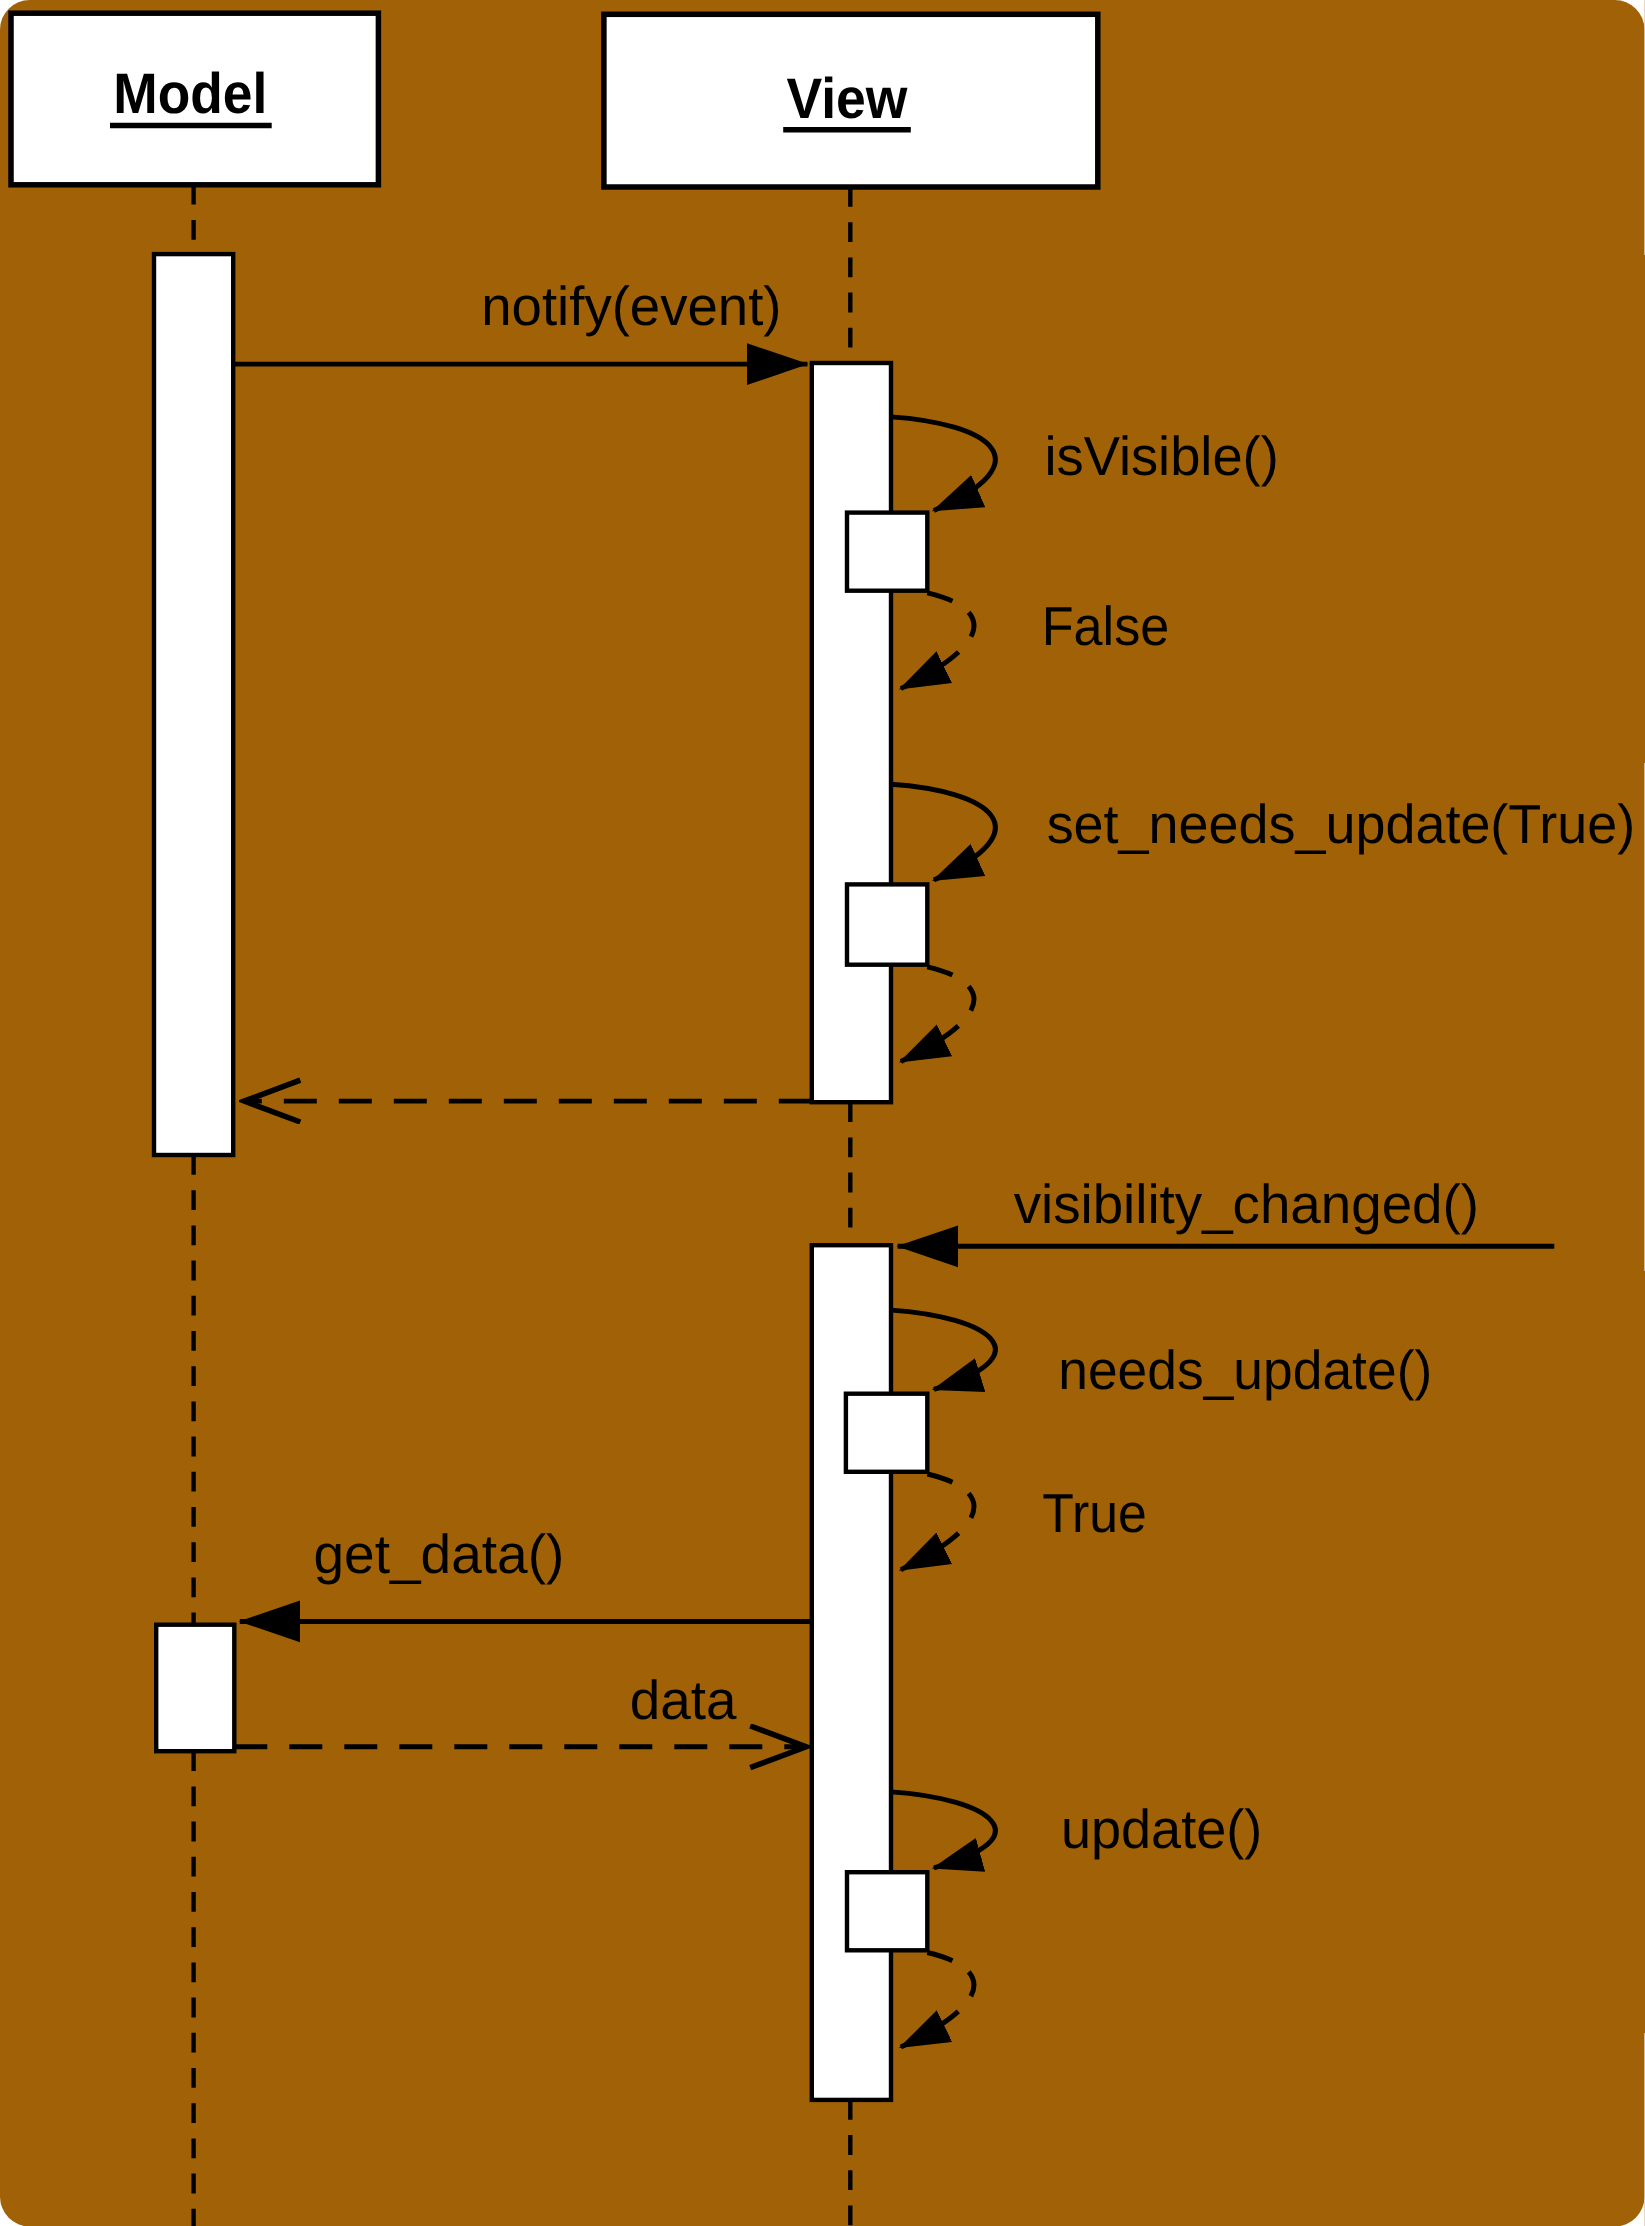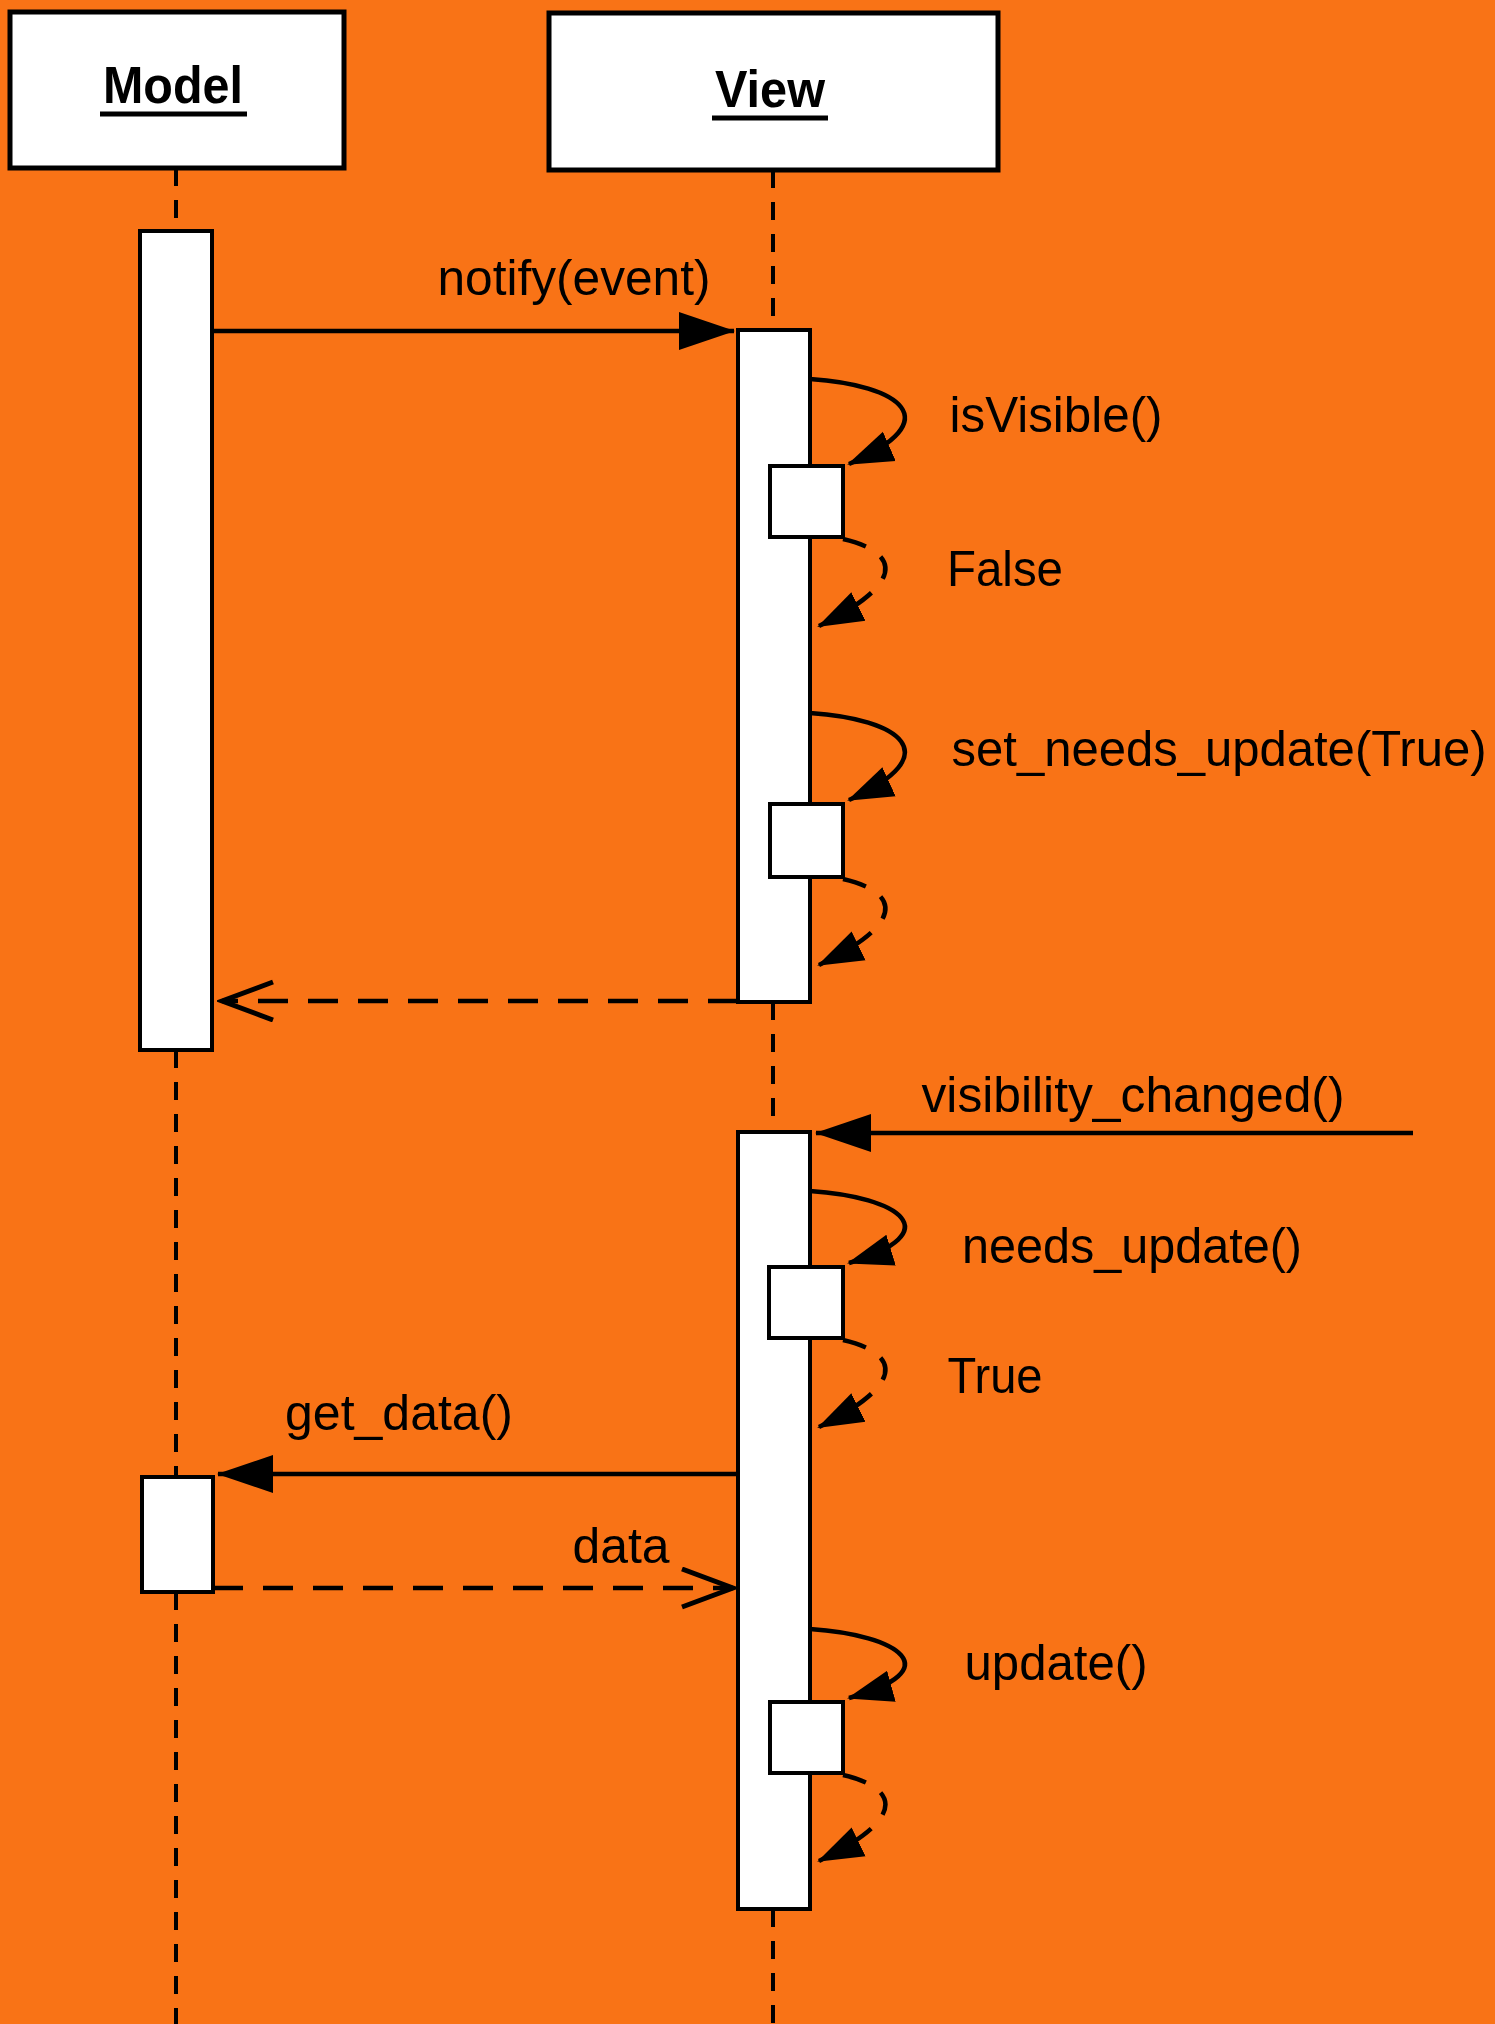--- a/index.html
+++ b/index.html
@@ -3,22 +3,23 @@
 <meta charset="utf-8">
 <style>
   html, body {
     margin: 0;
     padding: 0;
     background: #ffffff;
   }
   .canvas {
     width: 1495px;
     height: 2024px;
-    background: #f97316;
+    background: #a16207;
     position: relative;
+    border-radius: 27px;
   }
   svg { display: block; }
   svg text {
     font-family: "Liberation Sans", "DejaVu Sans", sans-serif;
     fill: #000000;
   }
   .msg-label {
     font-size: 50px;
   }
   .header-label {

